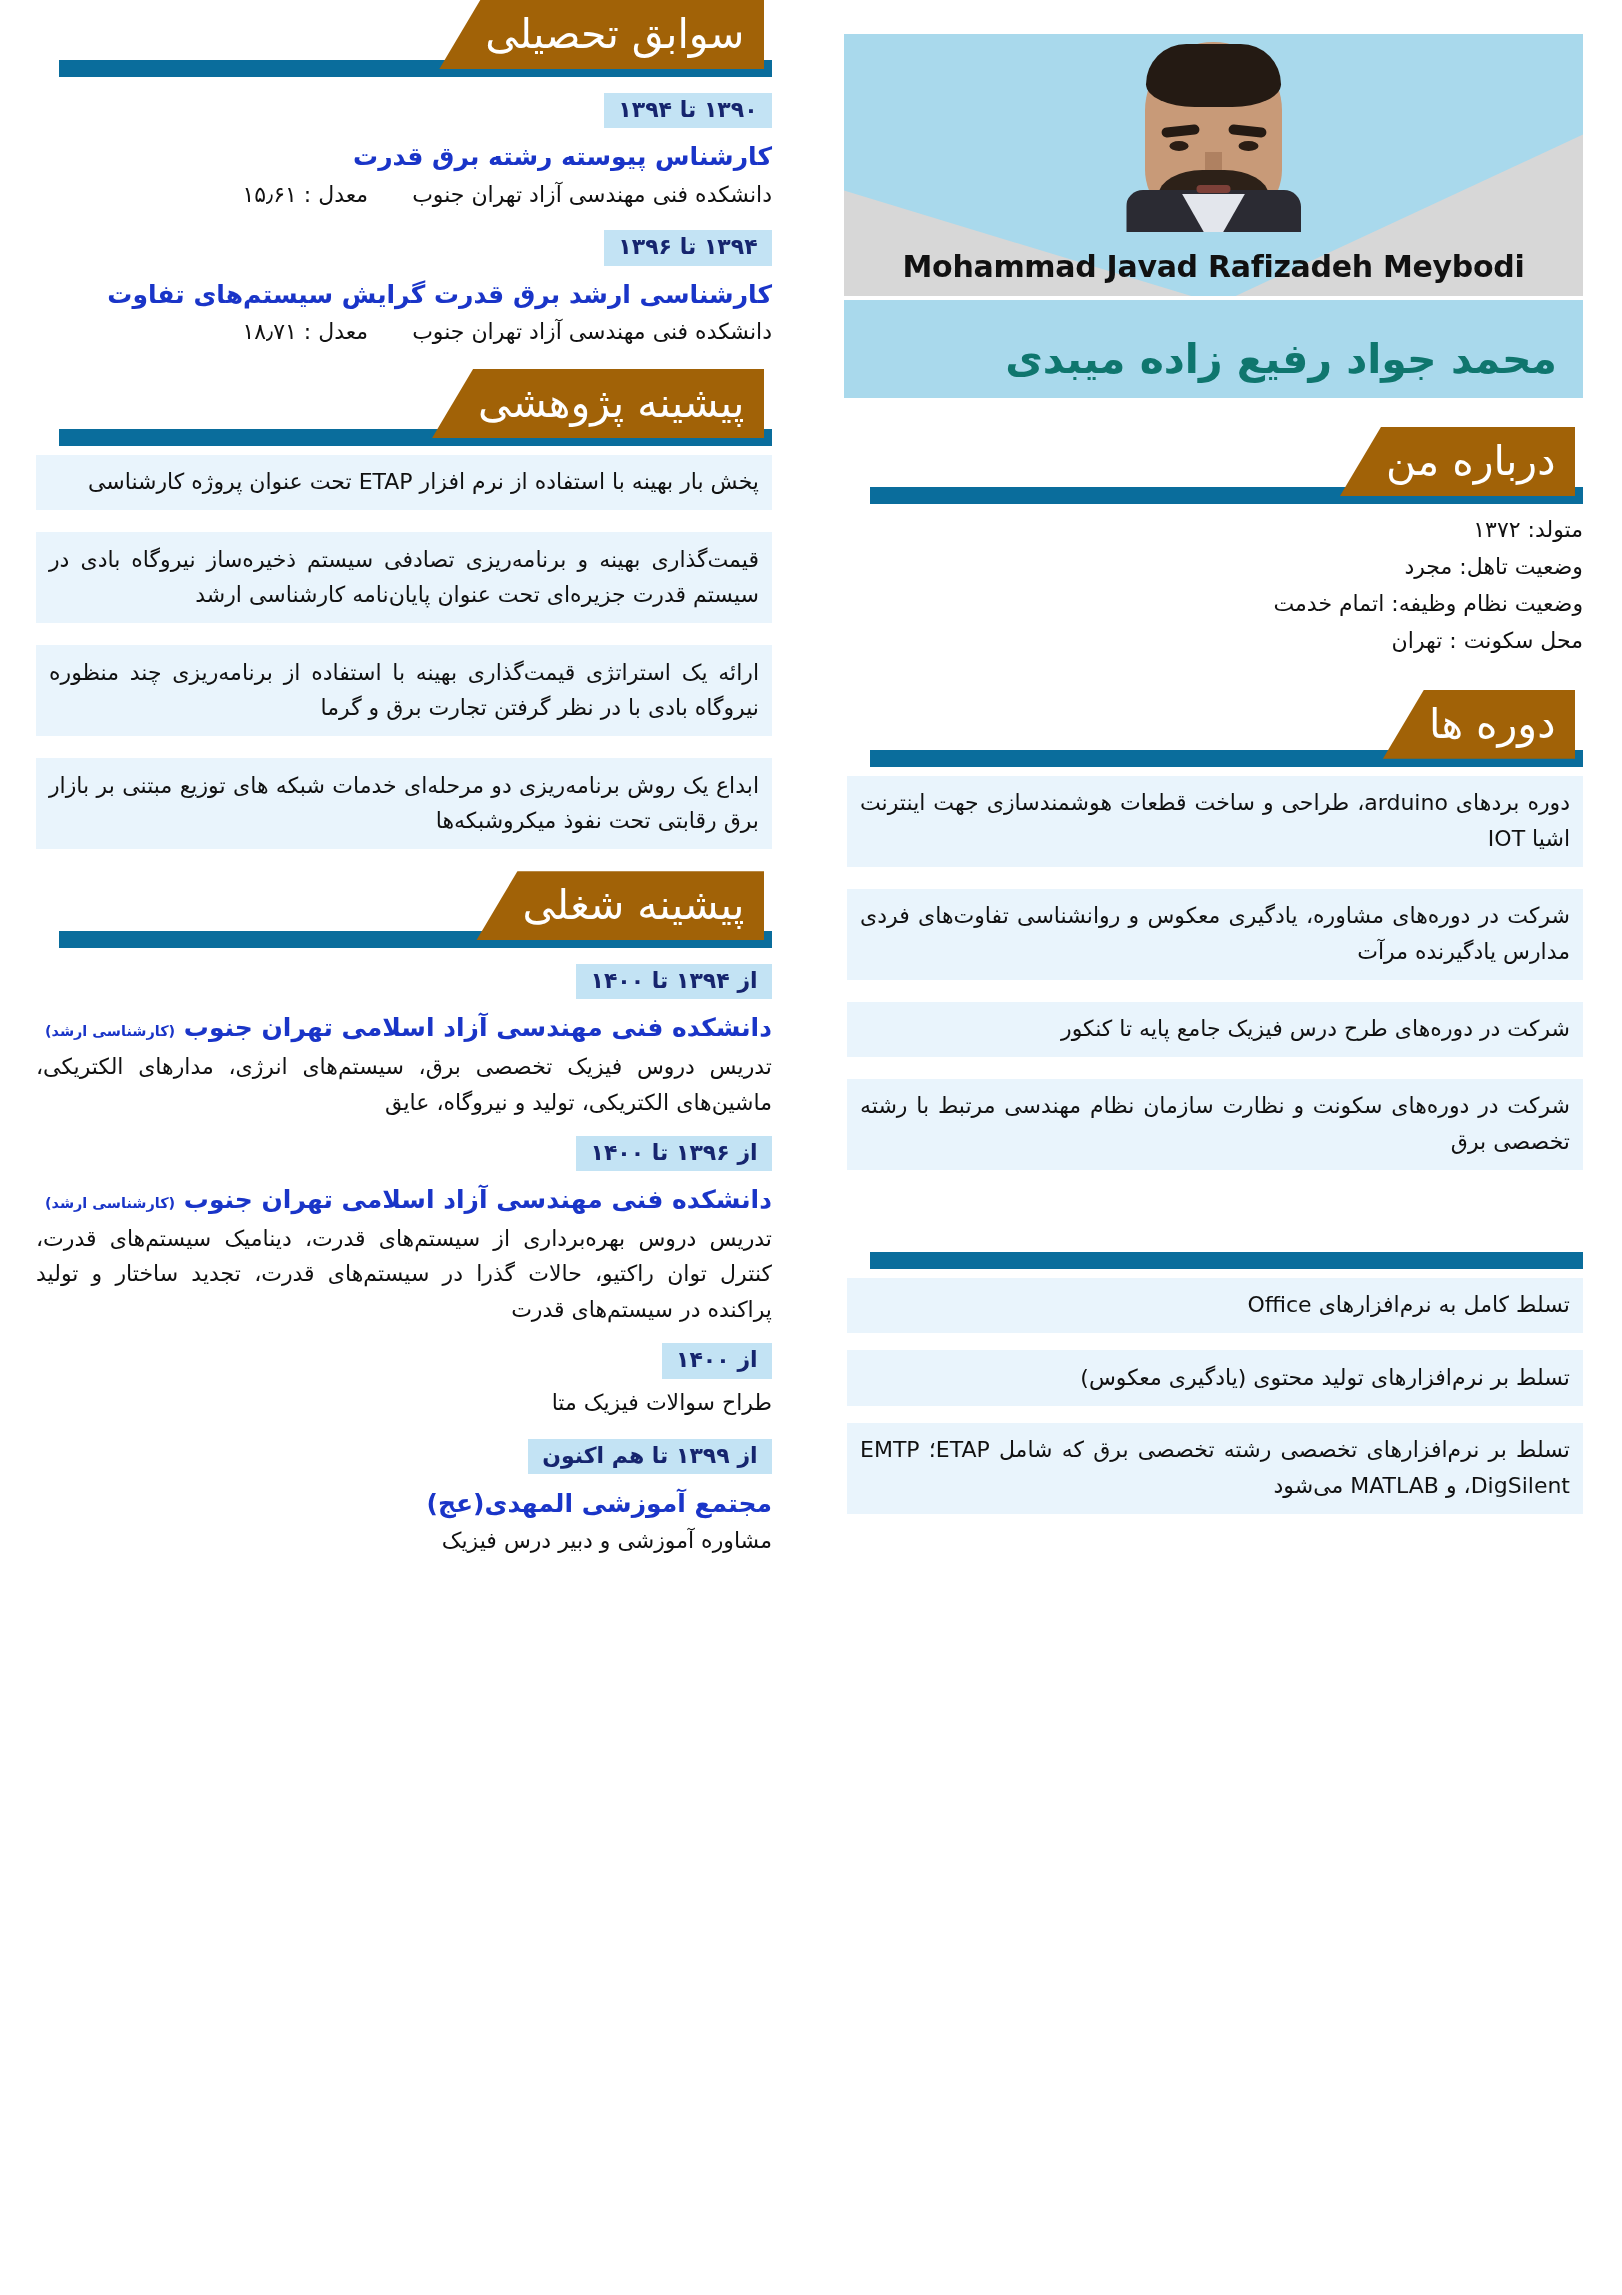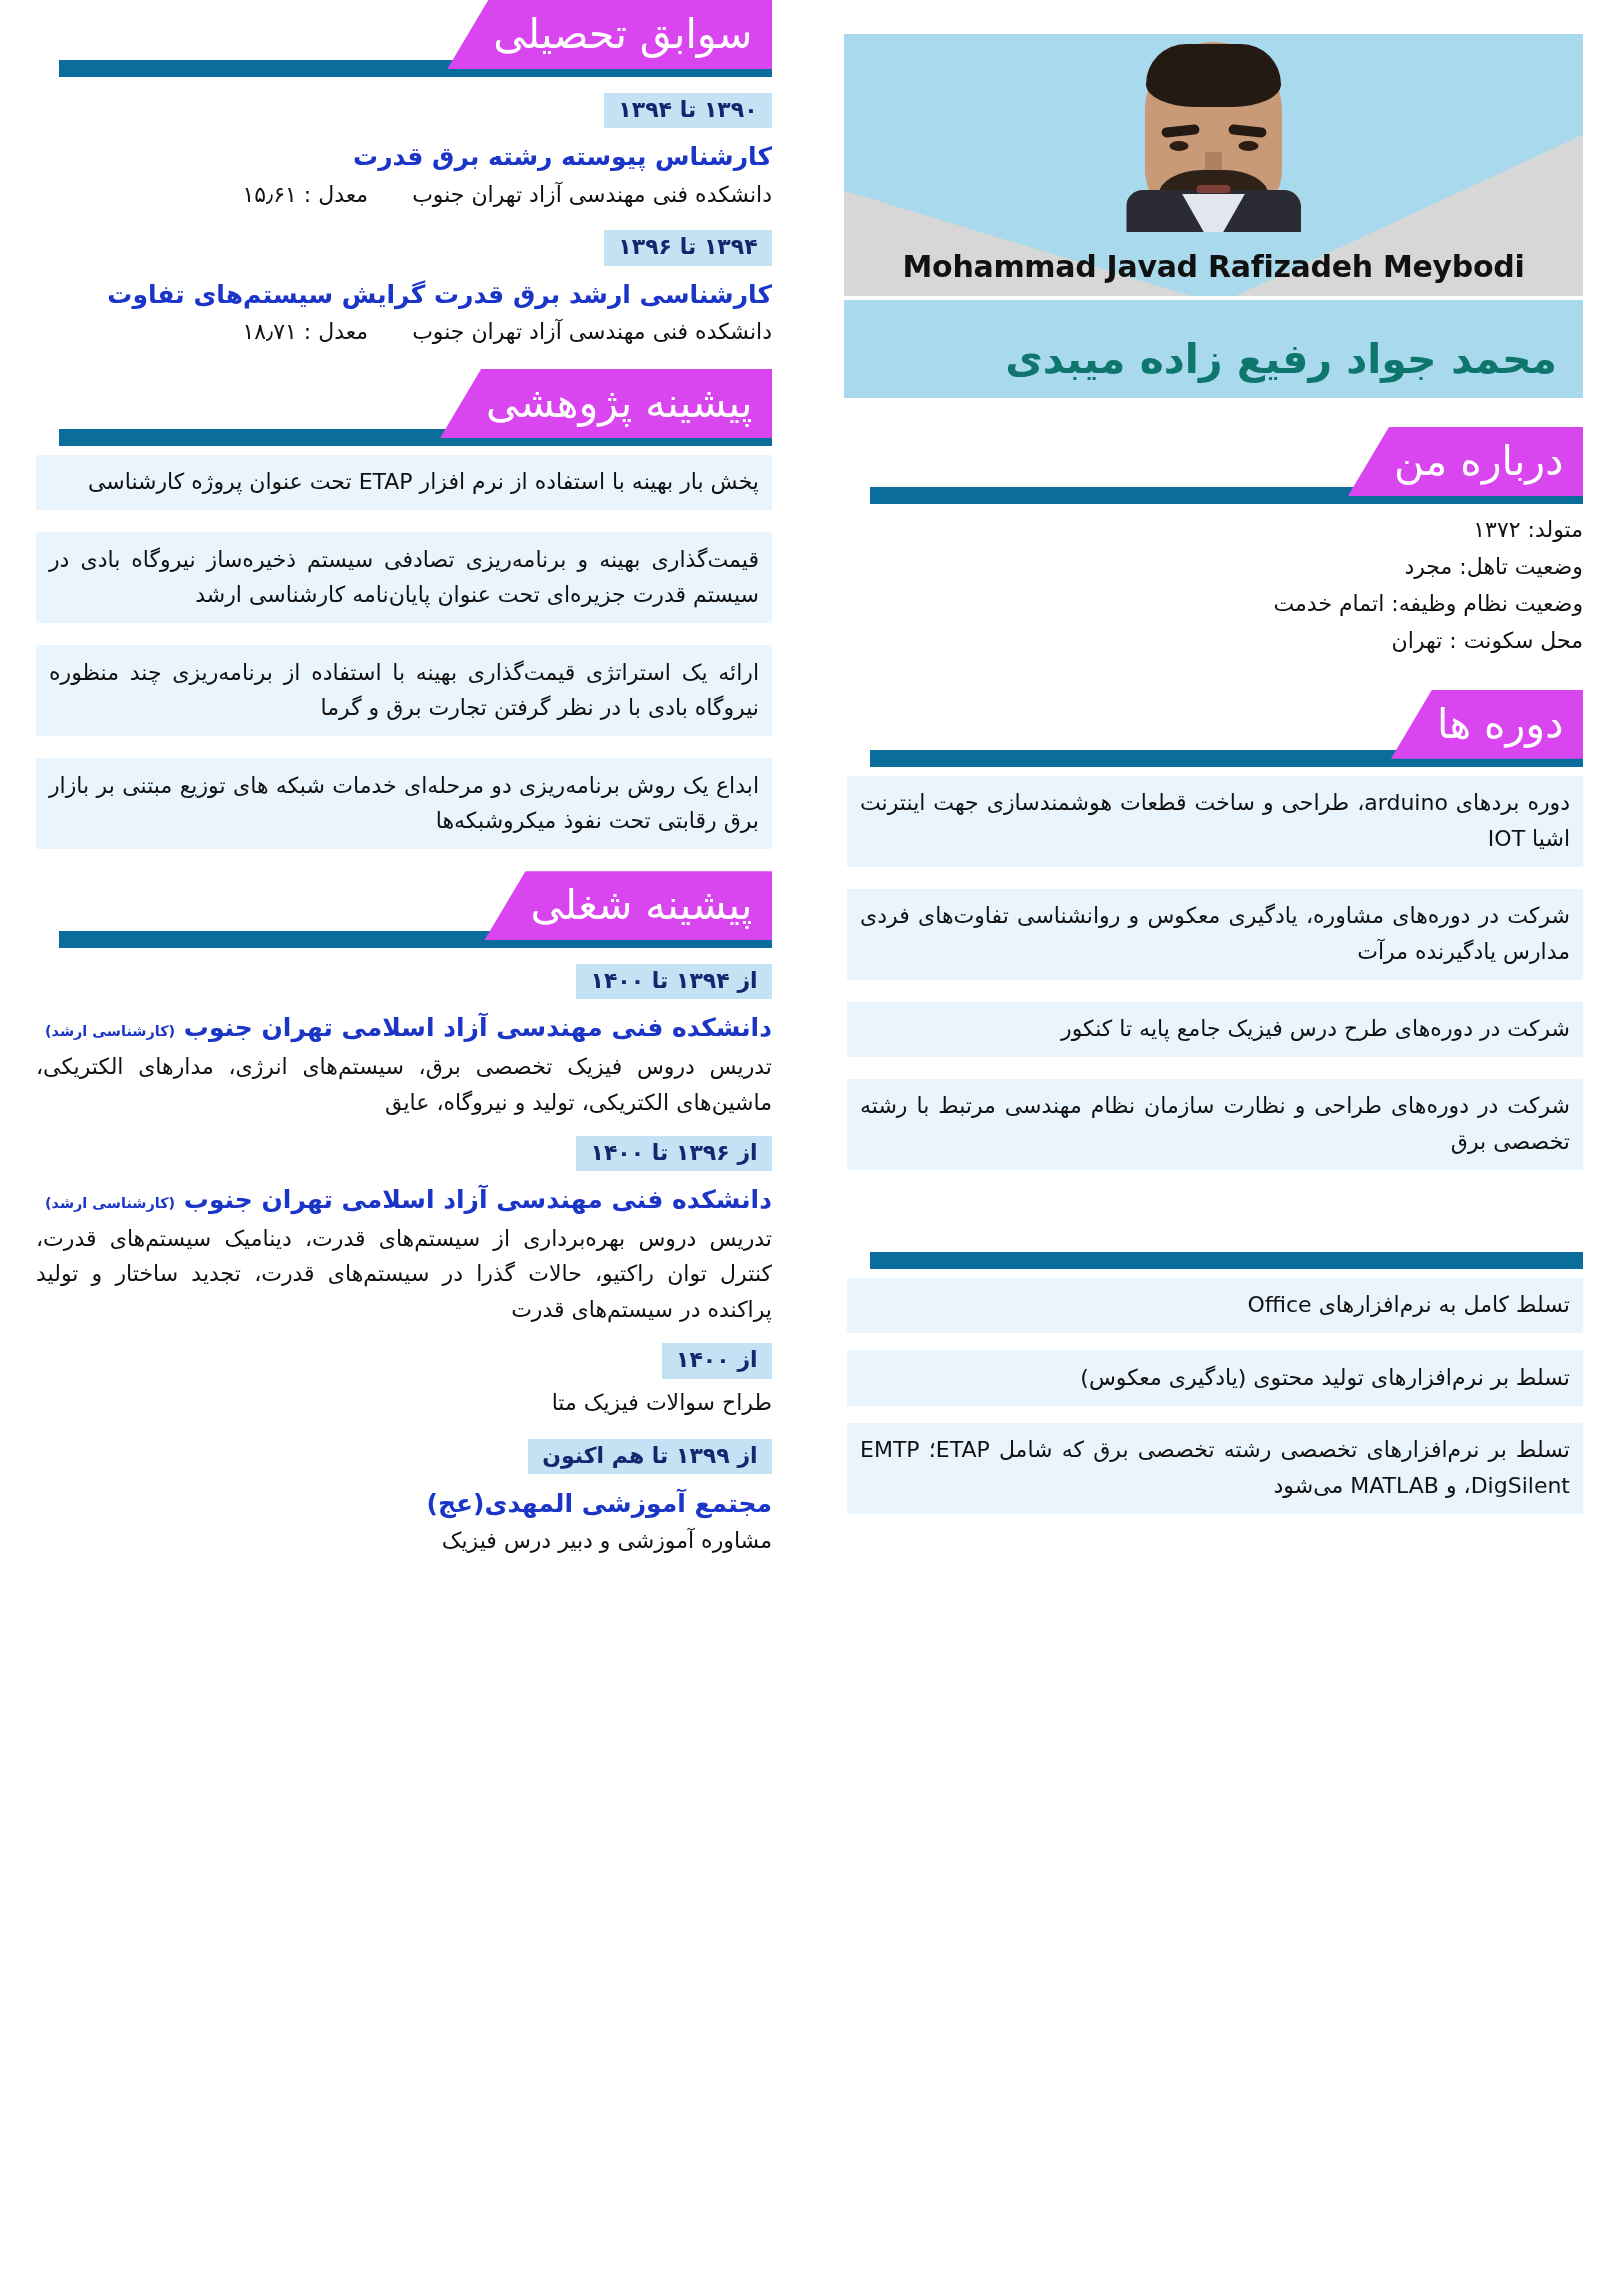--- a/index.html
+++ b/index.html
@@ -16,22 +16,22 @@
   .col{position:absolute;top:0;width:811px;height:2295px;box-sizing:border-box;}
   .col-left{left:0;padding:0 39px 0 36px;}
   .col-right{left:811px;padding:0 39px 0 36px;}
 
   
   .sec-head{position:relative;height:77px;margin-bottom:9.2px;}
   .sec-head .bar{
     position:absolute;left:23px;right:0;bottom:0;height:17px;background:#0a6d9c;
   }
   .sec-head .slab{
-    position:absolute;right:0;top:0;height:69px;
-    background:#d946ef;
+    position:absolute;right:8px;top:0;height:69px;
+    background:#a16207;
     display:flex;align-items:center;justify-content:flex-start;
     padding:0 19.6px 0 46px;
     -webkit-clip-path:polygon(41px 0,100% 0,100% 100%,0 100%);
     clip-path:polygon(41px 0,100% 0,100% 100%,0 100%);
   }
   .sec-head .slab .t{
     color:#ffffff;font-size:41px;line-height:1;font-weight:400;
     white-space:nowrap;letter-spacing:0;
   }
 
@@ -287,21 +287,21 @@
     <div class="tintbox">
       <div class="justified">دوره بردهای arduino، طراحی و ساخت قطعات هوشمندسازی جهت اینترنت اشیا IOT</div>
     </div>
     <div class="tintbox">
       <div class="justified">شرکت در دوره‌های مشاوره، یادگیری معکوس و روانشناسی تفاوت‌های فردی مدارس یادگیرنده  مرآت</div>
     </div>
     <div class="tintbox">
       <div class="justified">شرکت در دوره‌های طرح درس فیزیک جامع پایه تا کنکور</div>
     </div>
     <div class="tintbox">
-      <div class="justified">شرکت در دوره‌های طراحی و نظارت سازمان نظام مهندسی مرتبط با رشته تخصصی برق</div>
+      <div class="justified">شرکت در دوره‌های سکونت و نظارت سازمان نظام مهندسی مرتبط با رشته تخصصی برق</div>
     </div>
 
     <div class="sec-head">
       <div class="bar"></div>
     </div>
 
     <div class="tintbox tight">
       <div class="justified">تسلط کامل به نرم‌افزارهای Office</div>
     </div>
     <div class="tintbox tight">

